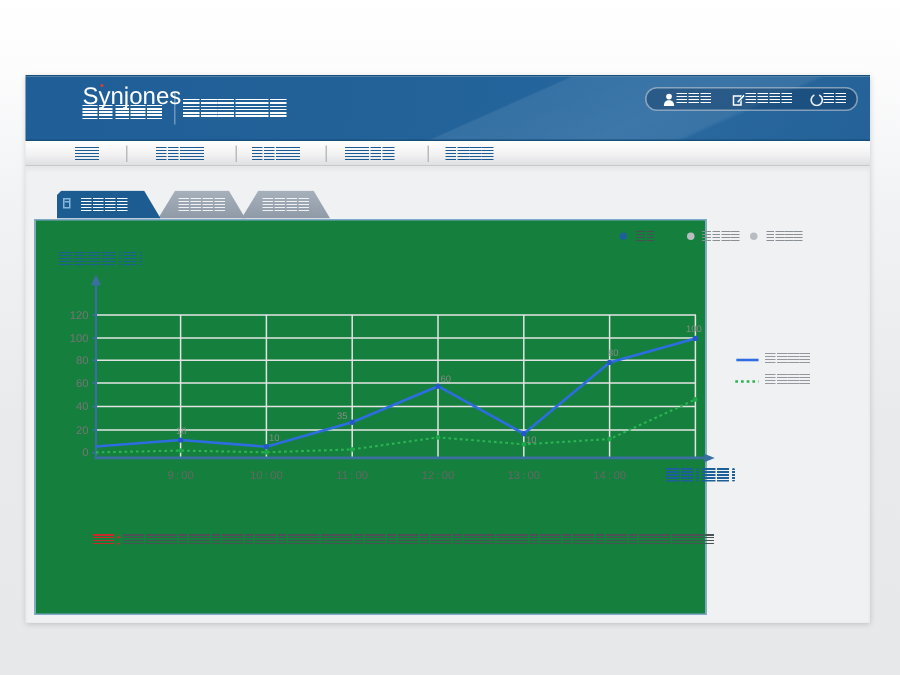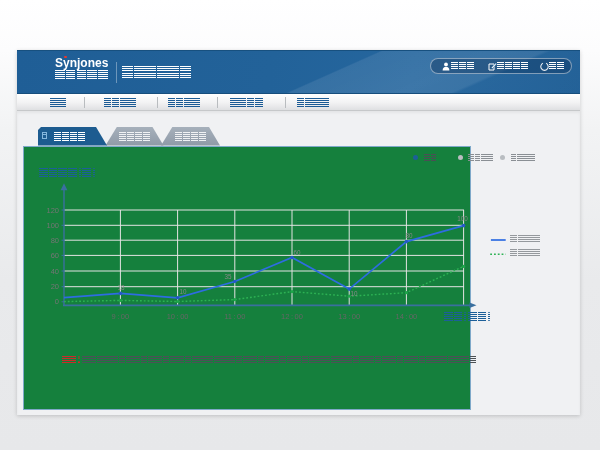--- a/index.html
+++ b/index.html
@@ -5,21 +5,21 @@
 html,body{width:600px;height:450px;overflow:hidden;font-family:"Liberation Sans",sans-serif}
 body{background:linear-gradient(180deg,#ffffff 0px,#fcfcfd 50px,#f2f3f4 130px,#e9eaec 280px,#e7e8ea 450px)}
 i{display:inline-block;vertical-align:top}
 .page{position:absolute;left:17px;top:50px;width:563px;height:365px;box-shadow:0 1px 4px rgba(0,0,0,.18)}
 
 .hdr{position:absolute;left:0;top:0;width:563px;height:44px;
  background:
   linear-gradient(156deg, rgba(255,255,255,0) 55%, rgba(255,255,255,.085) 55.5%, rgba(255,255,255,.11) 72%, rgba(255,255,255,.10) 80%, rgba(255,255,255,.025) 81%, rgba(255,255,255,.015) 100%),
   linear-gradient(100deg,#1f5e96 0%,#226299 45%,#25669e 70%,#205f96 100%);
  border-top:1px solid #17507f;box-shadow:inset 0 -1px 0 #174e7c}
-.syn{position:absolute;left:38px;top:5px;color:#fff;font-size:12px;font-weight:bold;letter-spacing:.2px;letter-spacing:0}
+.syn{position:absolute;left:38px;top:5px;color:#fff;font-size:16px;font-weight:normal;letter-spacing:.2px;letter-spacing:0}
 .syn .rd{position:absolute;left:1px;top:-.5px;width:2.8px;height:2.8px;border-radius:50%;background:#e8392b}
 .gt{position:absolute;left:38px;top:19px;height:11px}
 .gt i{width:9.6px;height:10px;margin-right:1.2px;background:repeating-linear-gradient(180deg,#fff 0 1px,transparent 1px 2.1px)}
 .hsep{position:absolute;left:99px;top:11px;width:1px;height:21px;background:rgba(255,255,255,.35)}
 .htitle{position:absolute;left:105px;top:15px}
 .htitle i{width:11px;height:11.8px;margin-right:.6px;background:repeating-linear-gradient(180deg,#fff 0 1px,transparent 1px 2.2px)}
 .pill{position:absolute;left:413px;top:6.5px;width:142px;height:16px;border:1px solid rgba(255,255,255,.45);border-radius:9px;background:rgba(10,45,82,.36)}
 .pill i.g{width:7px;height:7.6px;margin-right:1px;background:repeating-linear-gradient(180deg,#fff 0 1px,transparent 1px 2px)}
 .pi{position:absolute;top:3.5px}
 .pt,.ni,.tx,.rlab,.leg,.gt,.htitle,.note,.ytit,.xtit{white-space:nowrap;font-size:0;line-height:0}

